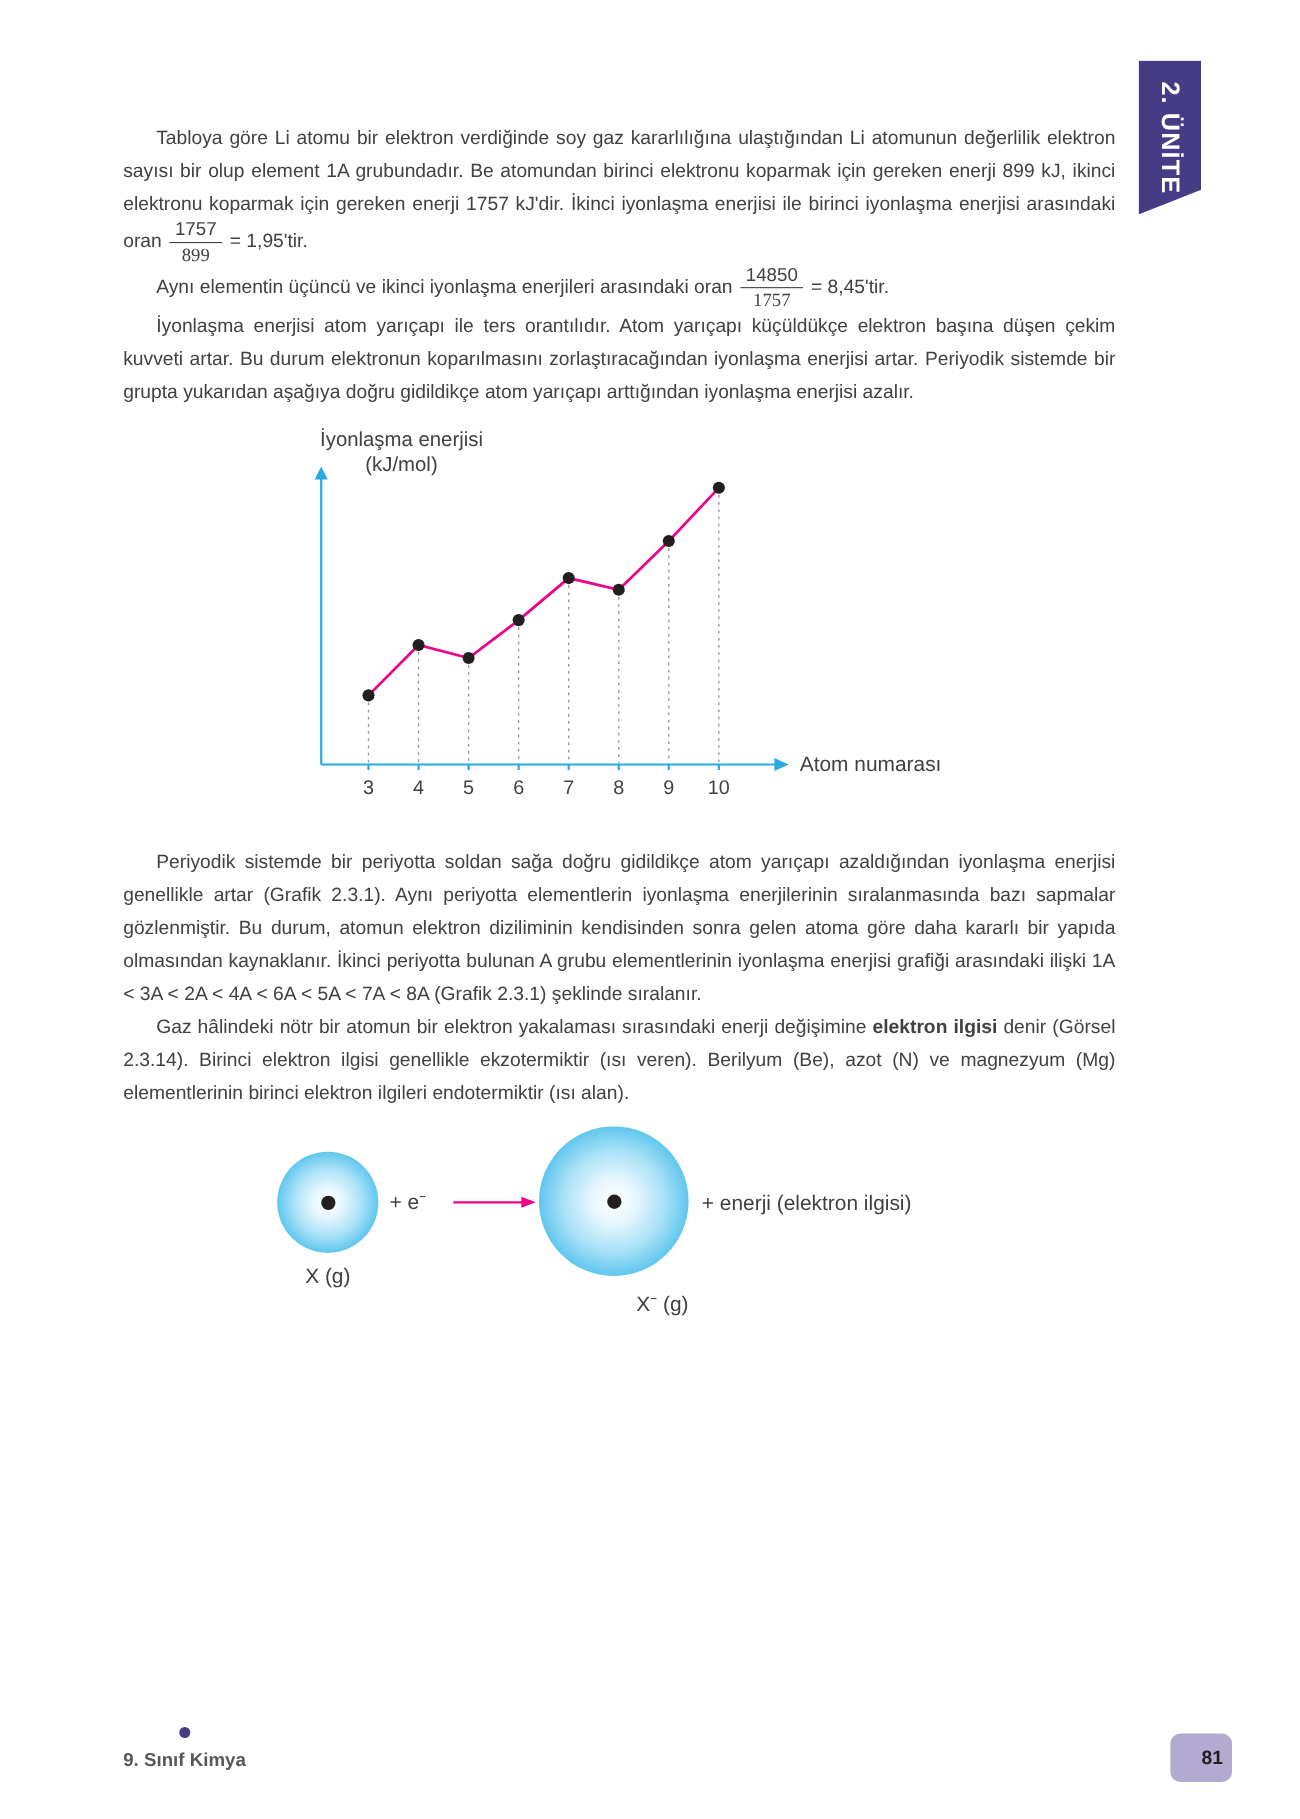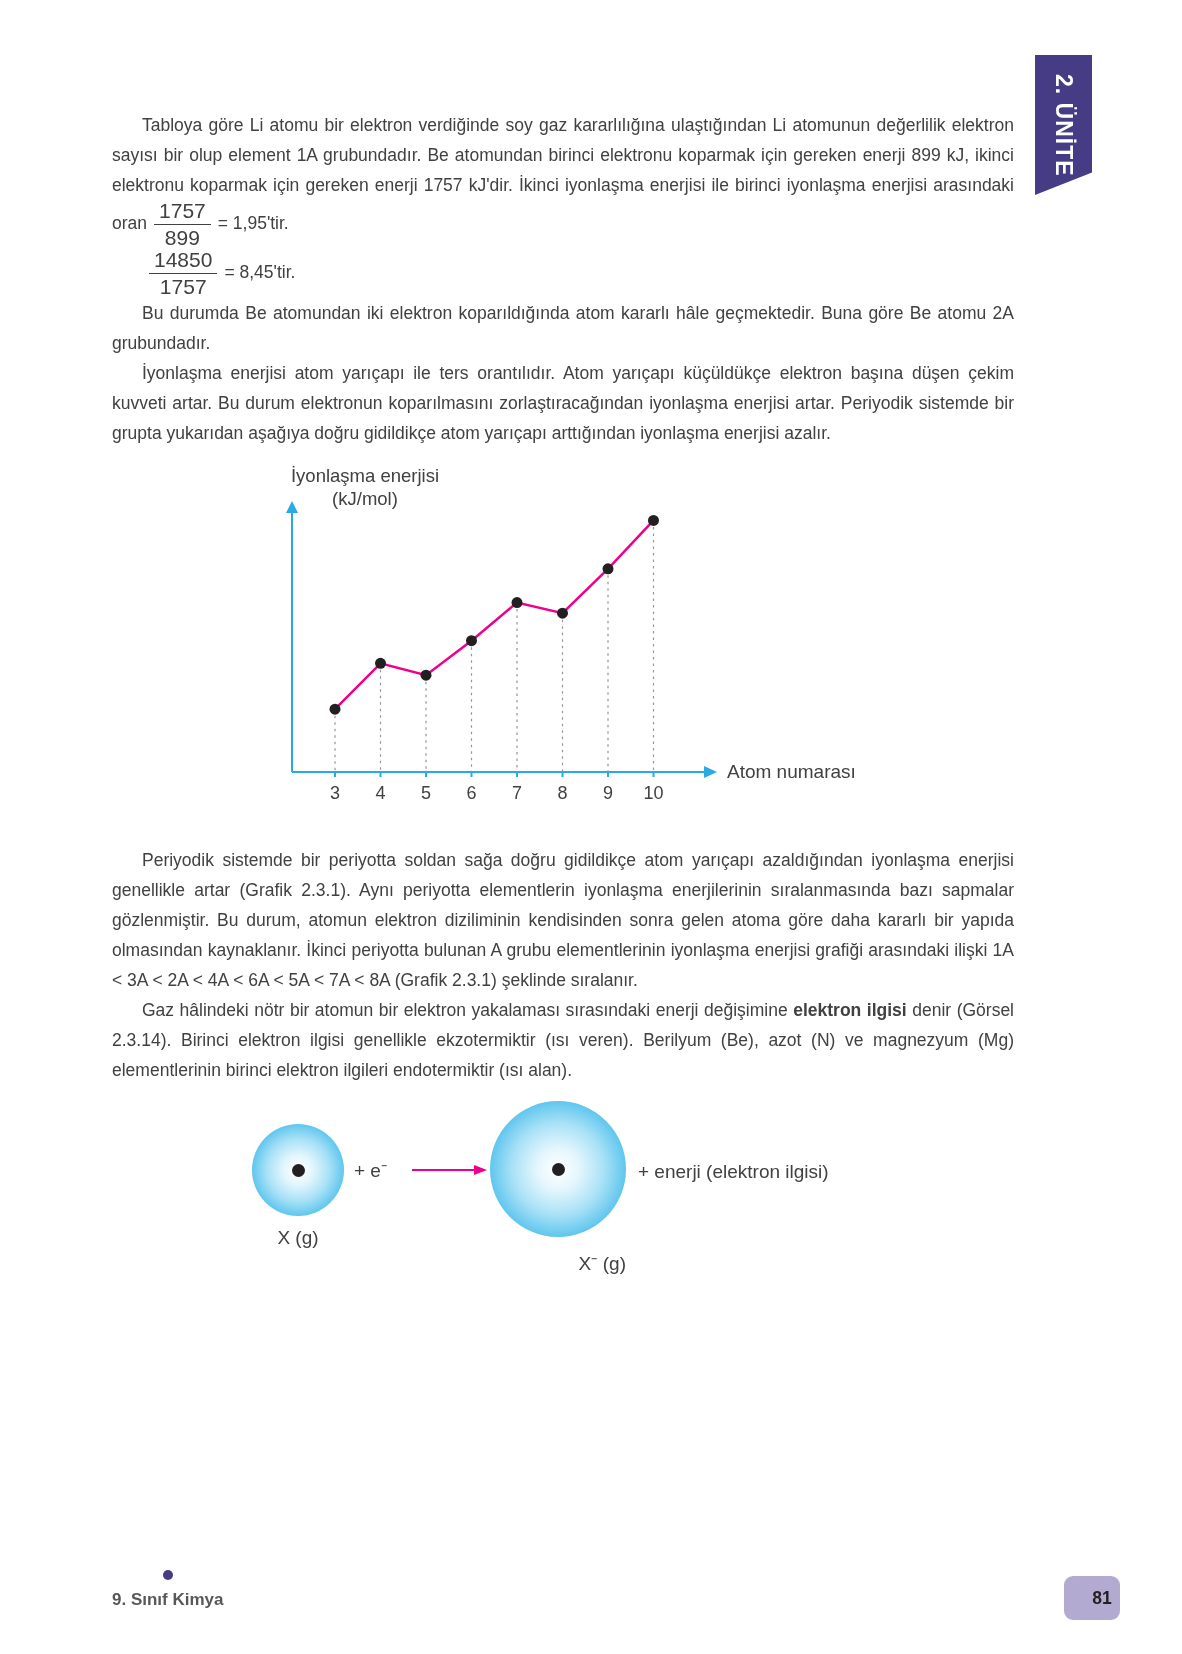--- a/index.html
+++ b/index.html
@@ -23,24 +23,24 @@
 
   
   .content {
     position:absolute; left:112px; top:110px; width:902px;
     font-size:17.5px; line-height:30px; text-align:justify;
   }
   p.body { text-indent:30px; }
 
   .frac {
     display:inline-block; vertical-align:middle; text-align:center;
-    line-height:1.05; margin:0 7px; text-indent:0; font-size:21px;
+    line-height:1.05; margin:0 7px; text-indent:0; font-size:17px;
   }
   .frac .num { display:block; border-bottom:1.6px solid #414042; padding:0 5px 2px; }
-  .frac .den { display:block; padding-top:2px; }
+  .frac .den { display:block; padding-top:2px;font-family:Liberation Serif, serif; }
 
   
   .chart-wrap { margin:14px 0 2px 150px; }
   #ie-chart text { fill:#414042; font-size:18px; font-family:"Liberation Sans", sans-serif; }
   #ie-chart .ylab { font-size:18.5px; }
   #ie-chart .xlab { font-size:19px; }
 
   .caption {
     text-align:center; text-indent:0; font-style:italic; color:#6d6e71;
     font-size:16.5px; line-height:25px; max-width:600px; margin:2px auto 0;
@@ -89,23 +89,22 @@
 <div class="page">
 
   <div class="unit-tab">
     <span>2. ÜNİTE</span>
   </div>
 
   <div class="content">
 
     <p class="body"><span>Tabloya göre Li atomu bir elektron verdiğinde soy gaz kararlılığına ulaştığından Li atomunun değerlilik elektron sayısı bir olup element 1A grubundadır. Be atomundan birinci elektronu koparmak için gereken enerji 899 kJ, ikinci elektronu koparmak için gereken enerji 1757 kJ'dir. İkinci iyonlaşma enerjisi ile birinci iyonlaşma enerjisi arasındaki oran</span><span class="frac"><span class="num">1757</span><span class="den">899</span></span><span>= 1,95'tir.</span></p>
 
-    <p class="body"><span class="frac"><span class="num">14850</span><span class="den">1757</span></span><span>= 8,45'tir.</span></p>
+    <p class="body"><span>Aynı elementin üçüncü ve ikinci iyonlaşma enerjileri arasındaki oran</span><span class="frac"><span class="num">14850</span><span class="den">1757</span></span><span>= 8,45'tir.</span></p>
 
-    <p class="body">Bu durumda Be atomundan iki elektron koparıldığında atom kararlı hâle geçmektedir. Buna göre Be atomu 2A grubundadır.</p>
 
     <p class="body">İyonlaşma enerjisi atom yarıçapı ile ters orantılıdır. Atom yarıçapı küçüldükçe elektron başına düşen çekim kuvveti artar. Bu durum elektronun koparılmasını zorlaştıracağından iyonlaşma enerjisi artar. Periyodik sistemde bir grupta yukarıdan aşağıya doğru gidildikçe atom yarıçapı arttığından iyonlaşma enerjisi azalır.</p>
 
     <div class="chart-wrap">
       <svg id="ie-chart" width="640" height="352" viewBox="0 0 640 352">
         <text class="ylab" x="103" y="20" text-anchor="middle">İyonlaşma enerjisi</text>
         <text class="ylab" x="103" y="43" text-anchor="middle">(kJ/mol)</text>
         <g id="chart-axes">
             <line x1="30" y1="310" x2="30" y2="50" stroke="#29abe2" stroke-width="2"></line>
             <polygon points="24,51 36,51 30,39" fill="#29abe2"></polygon>

